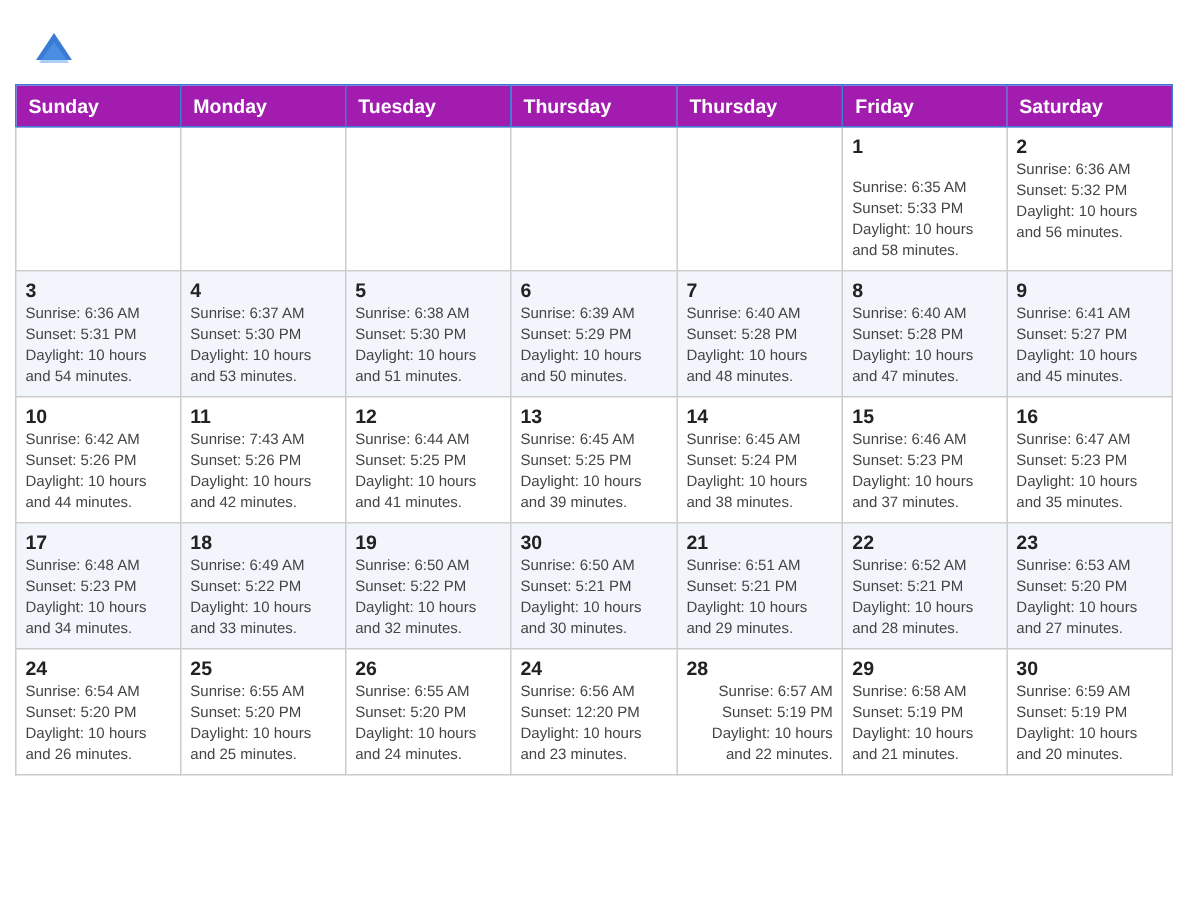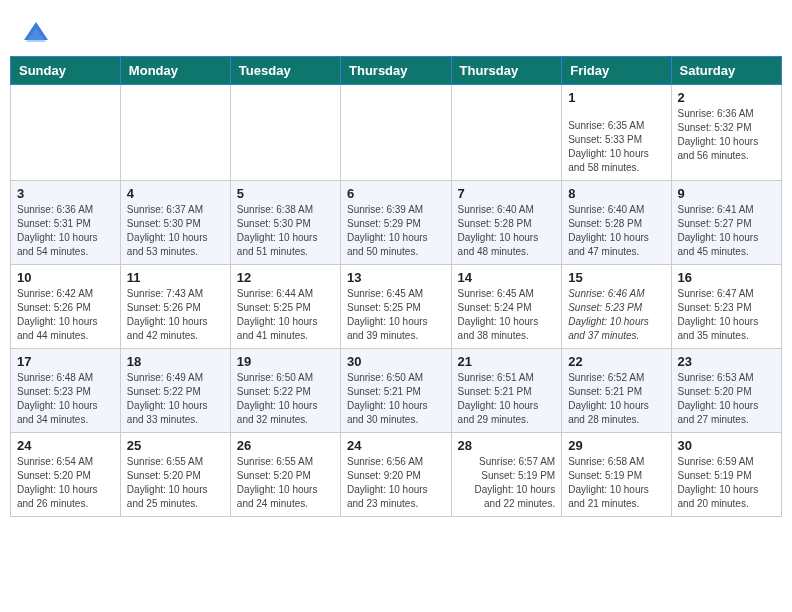--- a/index.html
+++ b/index.html
@@ -56,21 +56,21 @@
       margin-top: 2px;
     }
     .calendar-wrapper {
       padding: 0 10px 10px 10px;
     }
     table {
       width: 100%;
       border-collapse: collapse;
     }
     thead tr th {
-      background: #0f766e;
+      background: #a21caf;
       color: #fff;
       font-size: 13px;
       font-weight: bold;
       padding: 6px 8px;
       text-align: left;
       border: 1px solid #3a7bd5;
     }
     tbody tr td {
       border: 1px solid #ccc;
       vertical-align: top;
@@ -223,21 +223,21 @@
 Daylight: 10 hours and 39 minutes.</div>
           </td>
           <td>
             <span class="day-num">14</span>
             <div class="day-info" style="white-space: pre-line;">Sunrise: 6:45 AM
 Sunset: 5:24 PM
 Daylight: 10 hours and 38 minutes.</div>
           </td>
           <td>
             <span class="day-num">15</span>
-            <div class="day-info" style="white-space: pre-line; font-style: italic;">Sunrise: 6:46 AM
+            <div class="day-info" style="white-space: pre-line;">Sunrise: 6:46 AM
 Sunset: 5:23 PM
 Daylight: 10 hours and 37 minutes.</div>
           </td>
           <td>
             <span class="day-num">16</span>
             <div class="day-info" style="white-space: pre-line;">Sunrise: 6:47 AM
 Sunset: 5:23 PM
 Daylight: 10 hours and 35 minutes.</div>
           </td>
         </tr>
@@ -300,21 +300,21 @@
           </td>
           <td>
             <span class="day-num">26</span>
             <div class="day-info" style="white-space: pre-line;">Sunrise: 6:55 AM
 Sunset: 5:20 PM
 Daylight: 10 hours and 24 minutes.</div>
           </td>
           <td>
             <span class="day-num">24</span>
             <div class="day-info" style="white-space: pre-line;">Sunrise: 6:56 AM
-Sunset: 9:20 PM
+Sunset: 12:20 PM
 Daylight: 10 hours and 23 minutes.</div>
           </td>
           <td>
             <span class="day-num">28</span>
             <div class="day-info" style="white-space: pre-line; text-align: right;">Sunrise: 6:57 AM
 Sunset: 5:19 PM
 Daylight: 10 hours and 22 minutes.</div>
           </td>
           <td>
             <span class="day-num">29</span>

